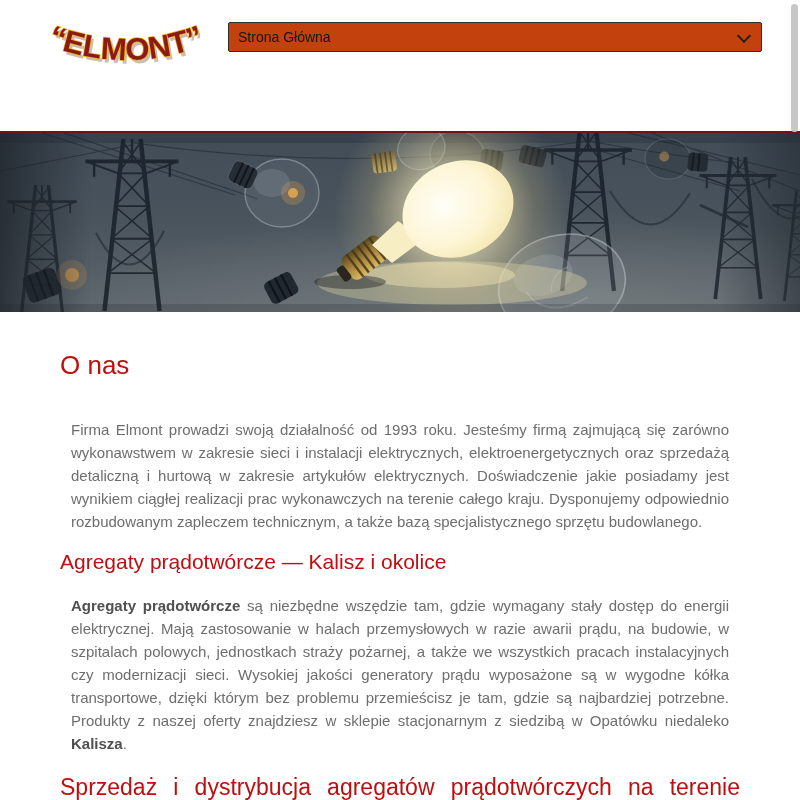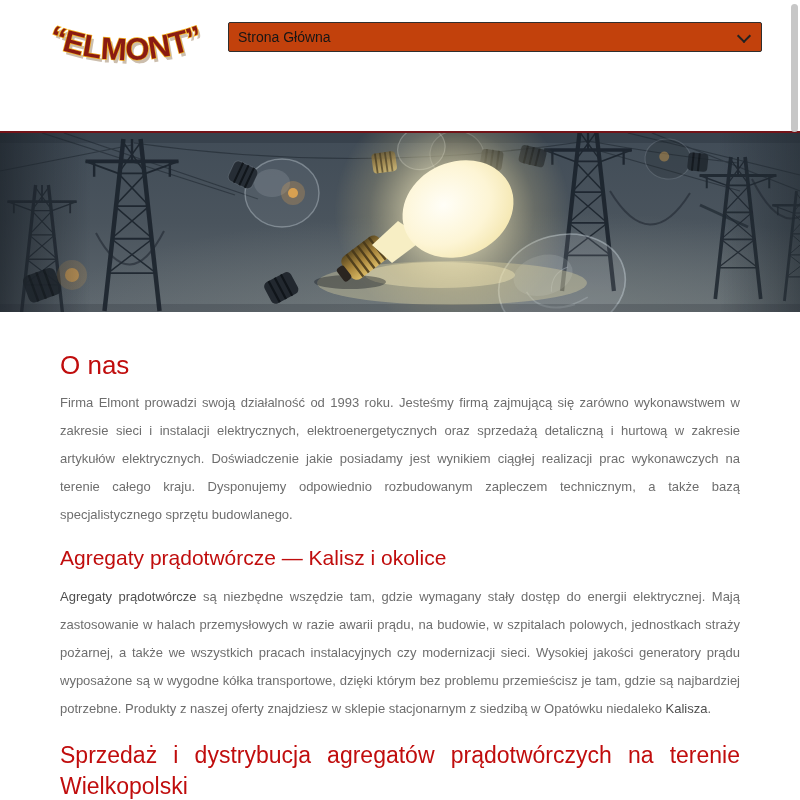--- a/index.html
+++ b/index.html
@@ -68,38 +68,38 @@
     z-index:40;
   }
   
   .main-content{
     padding:0 60px;
   }
   .about-title{
     color:var(--accent_red,#c00d0d);
     font-size:26px;
     font-weight:400;
-    margin:38px 0 8px;
+    margin:38px 0 37px;
   }
   .body-text{
     color:#6e6e6e;
-    font-size:13px;
-    line-height:28px;
+    font-size:15px;
+    line-height:23px;
     text-align:justify;
-    margin:0;
+    margin:11px;
   }
   .body-text strong{
     color:#4f4f4f;
-    font-weight:400;
+    font-weight:700;
   }
   .section-title{
     color:var(--accent_red,#c00d0d);
     font-size:21px;
     font-weight:400;
-    margin:17px 0 13px;
+    margin:17px 0 20px;
   }
   .sales-title{
     color:var(--accent_red,#c00d0d);
     font-size:23px;
     font-weight:400;
     line-height:31px;
     text-align:justify;
     margin:17px 0 0;
   }
 </style>

